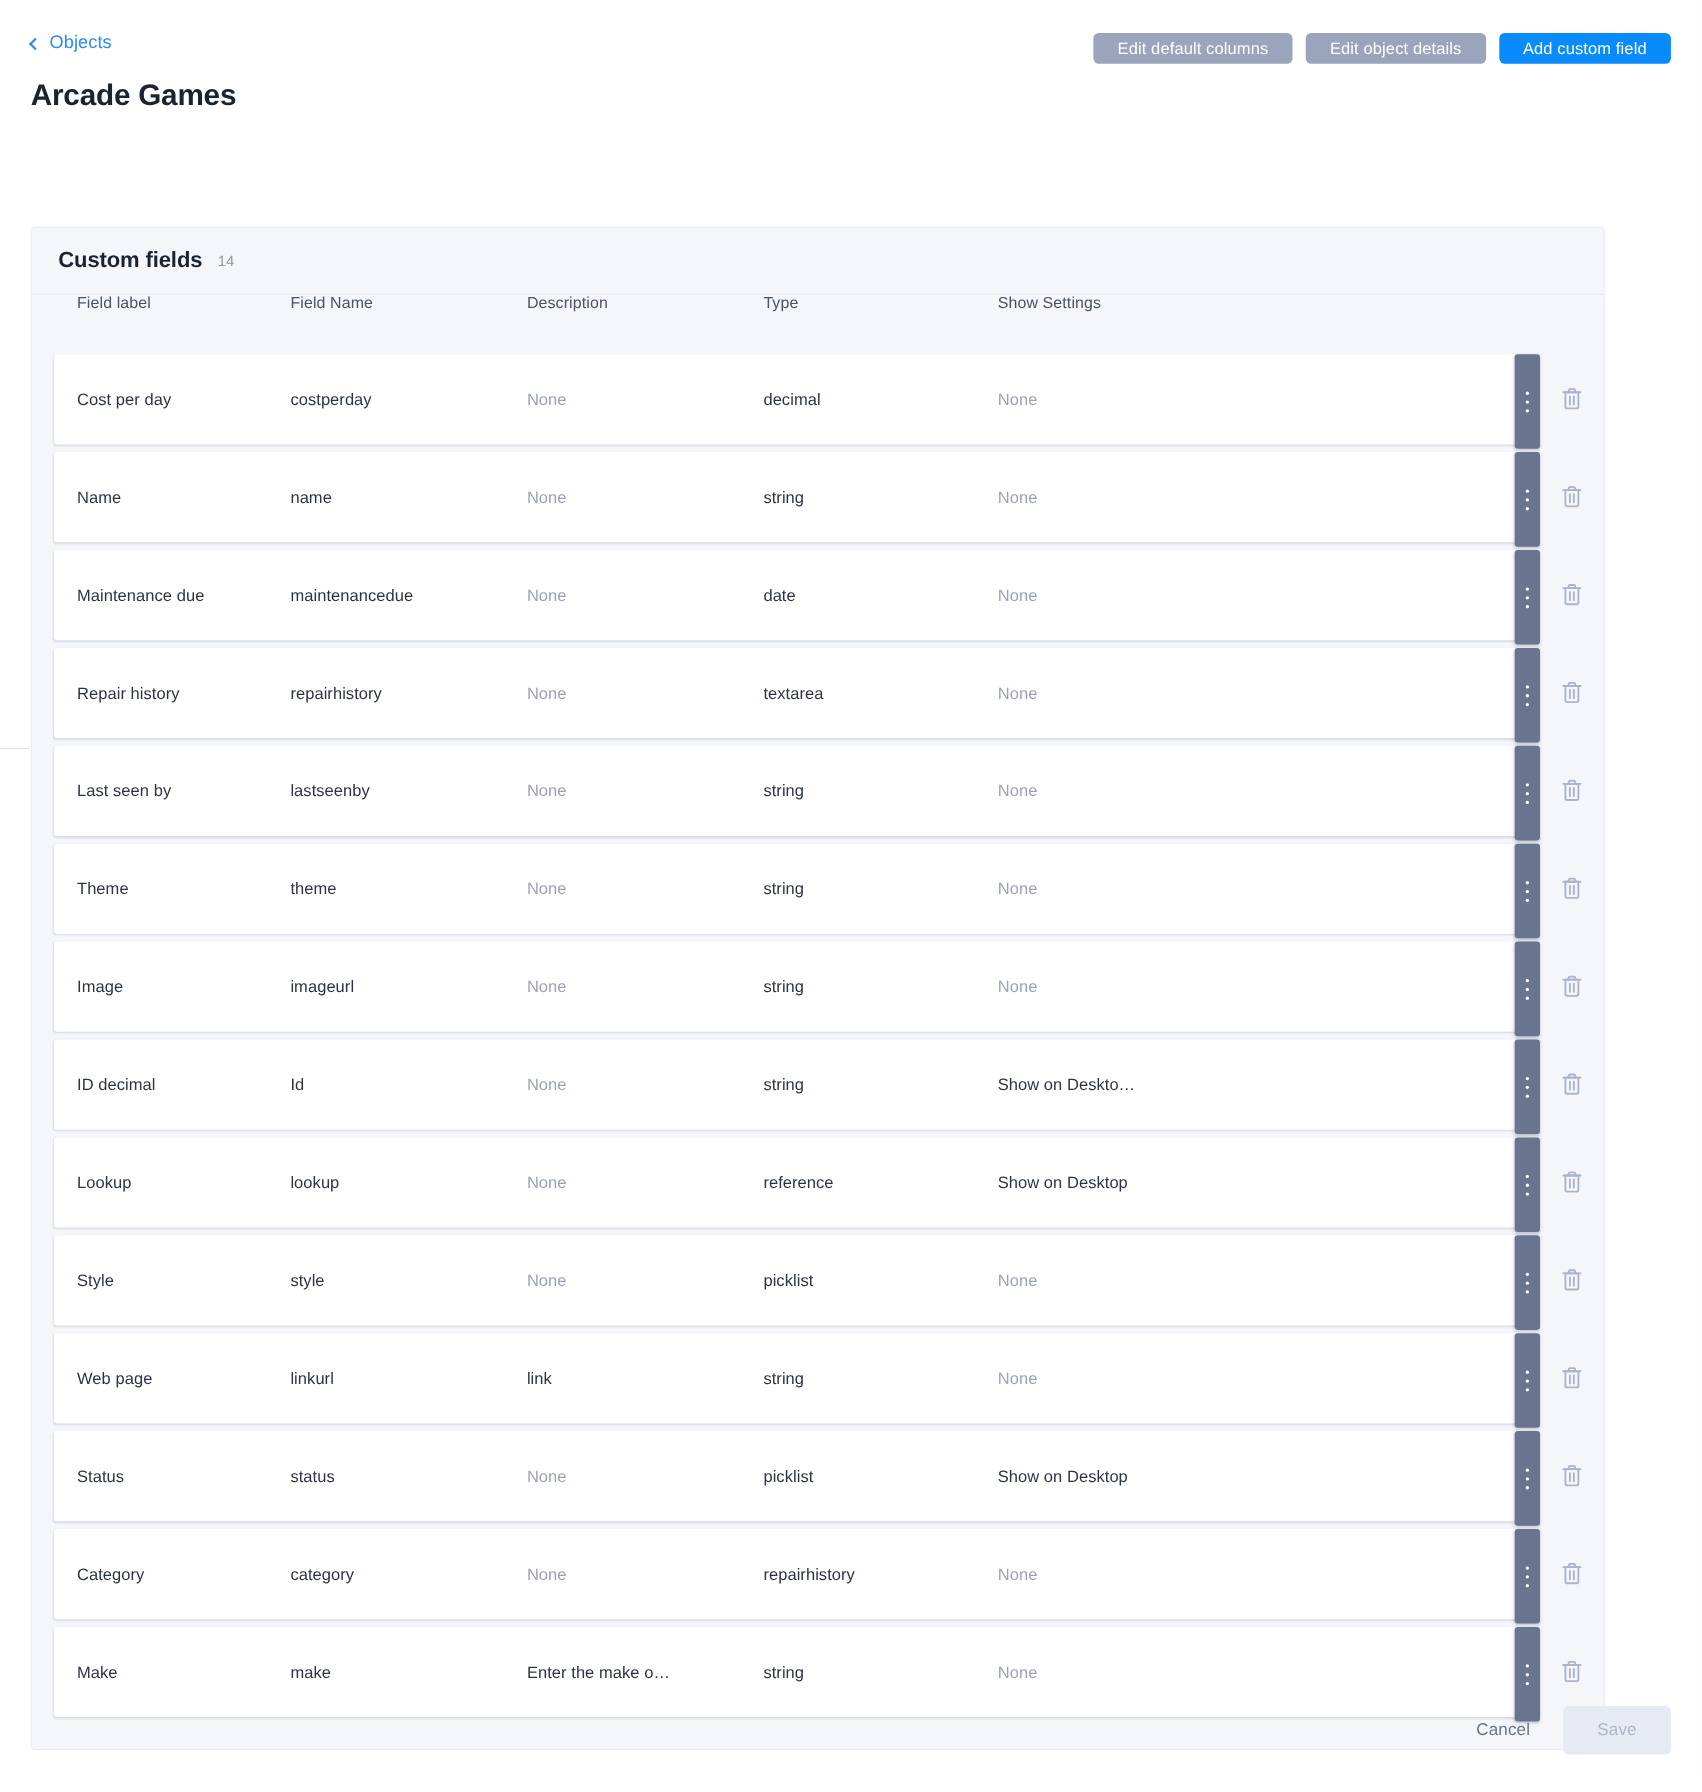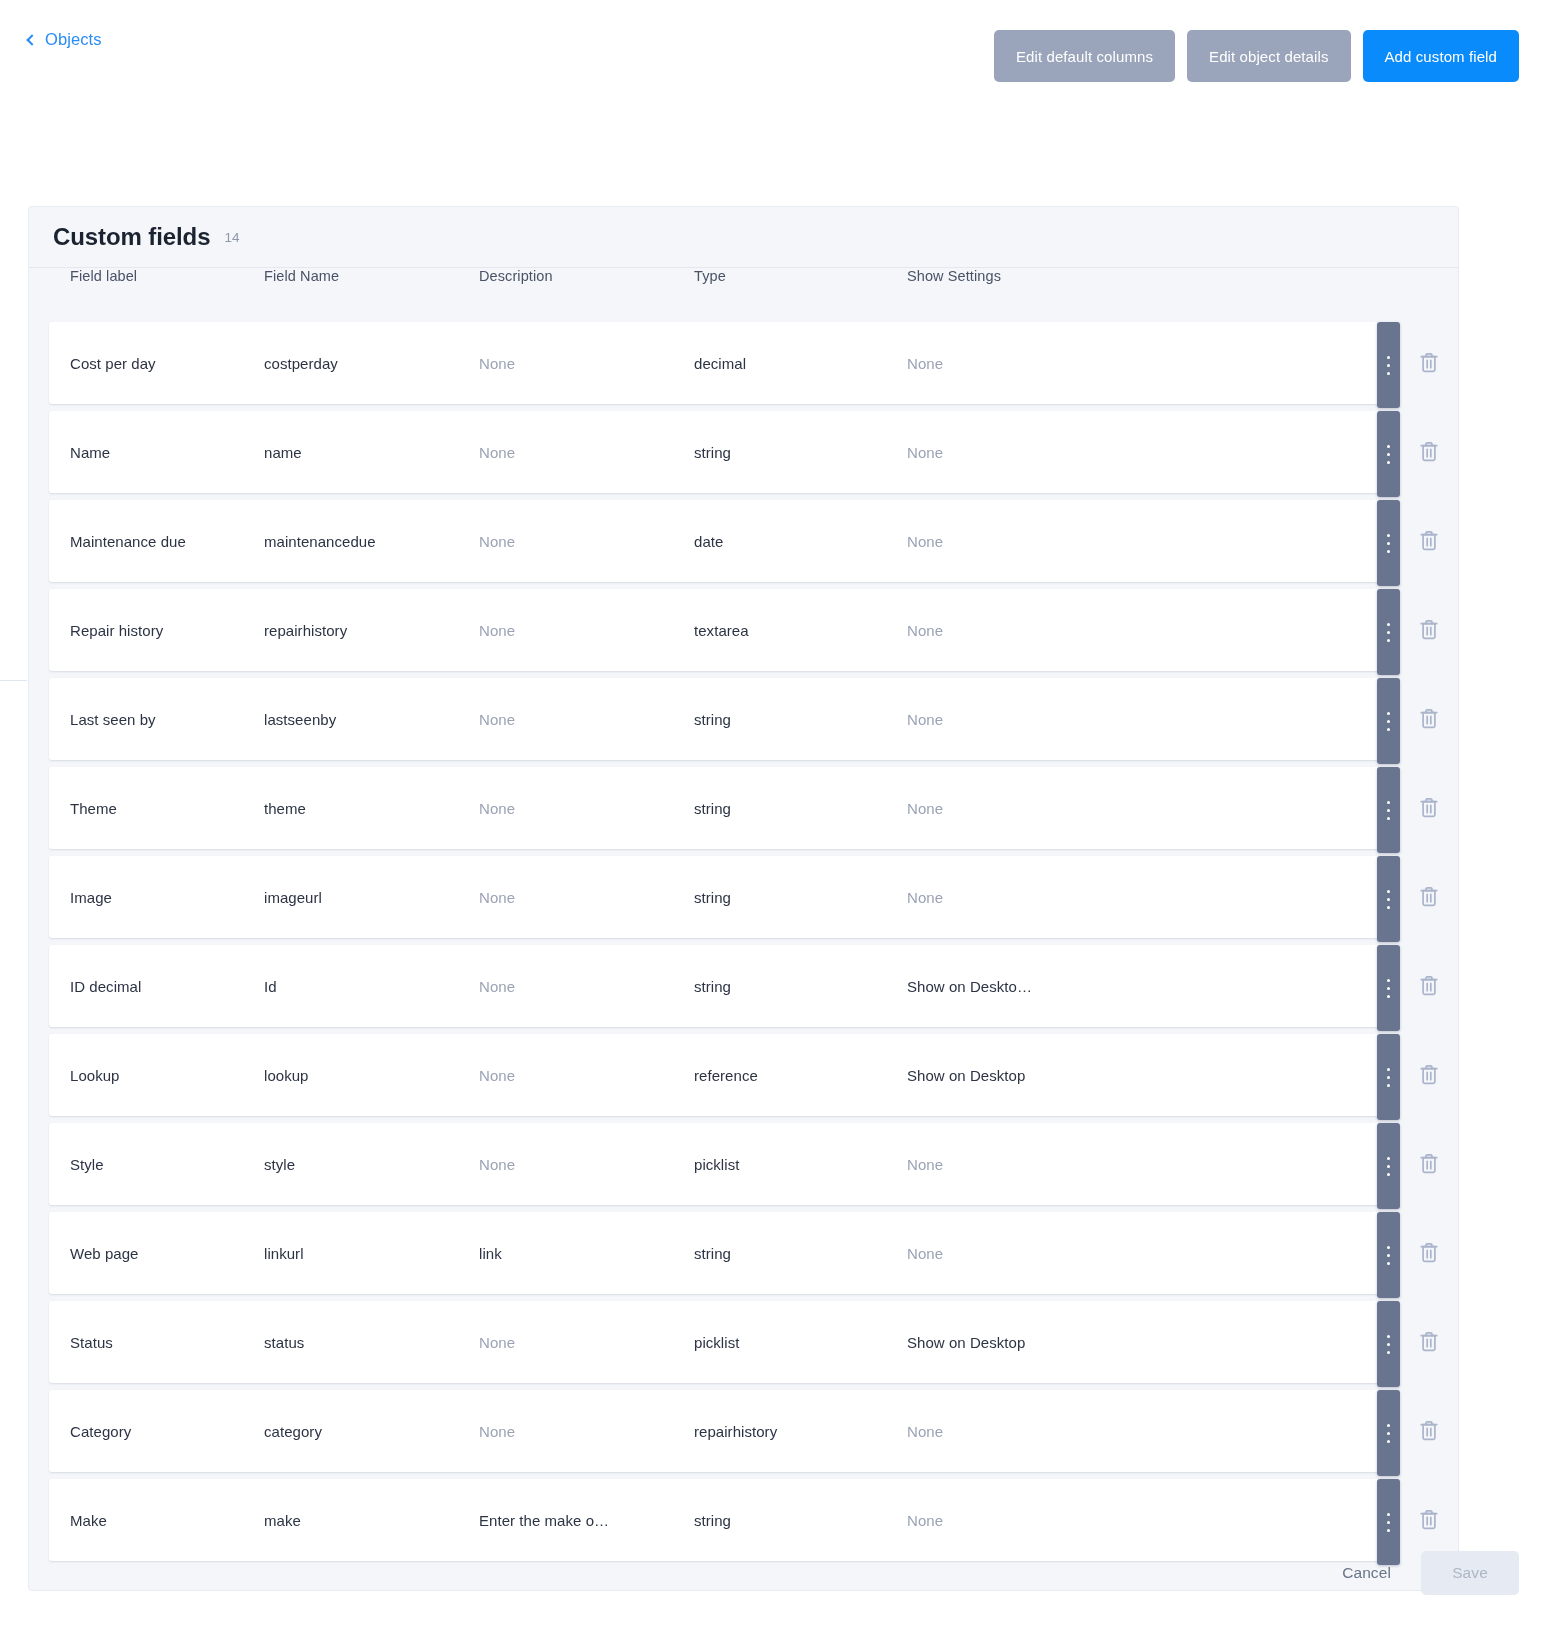--- a/index.html
+++ b/index.html
@@ -78,21 +78,21 @@
     position: absolute;
     right: 28px; top: 30px;
     display: flex;
     gap: 12px;
   }
   .btn {
     border: none;
     border-radius: 5px;
     font-family: "Liberation Sans", sans-serif;
     font-size: 15px;
-    height: 52px;
+    height: 28px;
     padding: 0 22px;
     cursor: pointer;
     color: #ffffff;
     white-space: nowrap;
     letter-spacing: .1px;
   }
   .btn-secondary { background: #9aa4ba; }
   .btn-primary   { background: #0a8bfc; }
 
   
@@ -107,21 +107,21 @@
   }
   .card-head {
     height: 61px;
     display: flex;
     align-items: center;
     padding-left: 24px;
     gap: 14px;
     border-bottom: 1px solid #e3e8f0;
   }
   .card-head-title {
-    font-size: 24px;
+    font-size: 20px;
     font-weight: 700;
     color: #1b2330;
     letter-spacing: -.1px;
   }
   .card-head-count {
     font-size: 13.5px;
     color: #8f98aa;
   }
 
   
@@ -242,20 +242,21 @@
 
   <div class="left-rail">
     <div class="left-rail-divider"></div>
   </div>
 
   <div class="header">
     <div class="breadcrumb">
       <span class="chev"></span>
       <span class="breadcrumb-label">Objects</span>
     </div>
+    <div class="page-title">Arcade Games</div>
   </div>
 
   <div class="header-actions">
     <button class="btn btn-secondary">Edit default columns</button>
     <button class="btn btn-secondary">Edit object details</button>
     <button class="btn btn-primary">Add custom field</button>
   </div>
 
   <div class="card">
     <div class="card-head">

